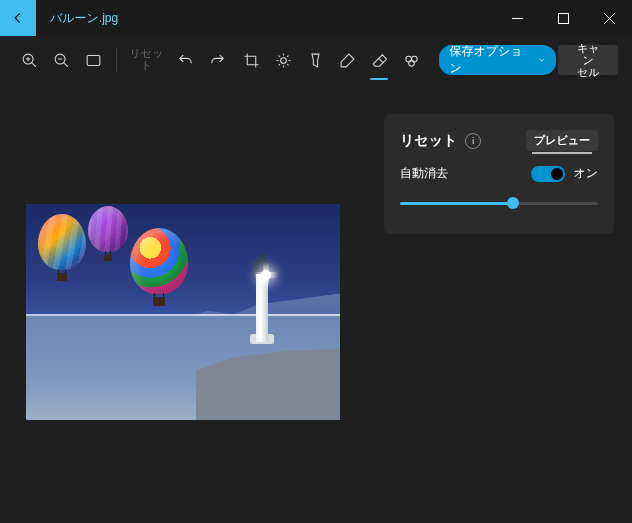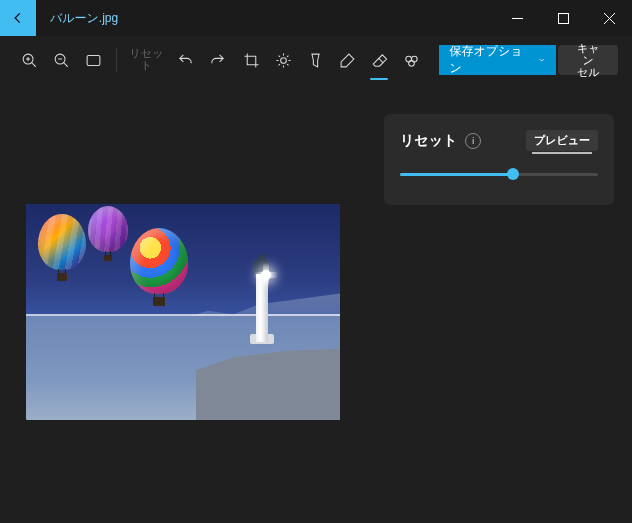--- a/index.html
+++ b/index.html
@@ -12,21 +12,21 @@
   .winbtn{width:46px;display:flex;align-items:center;justify-content:center;}
   .winbtn svg{stroke:#fff;}
   
   .toolbar{height:48px;display:flex;align-items:center;gap:2px;padding:0 14px;}
   .tbtn{width:32px;height:32px;display:flex;align-items:center;justify-content:center;border-radius:4px;}
   .tbtn svg{stroke:#d8d8d8;fill:none;stroke-width:1.5;}
   .sep{width:1px;height:24px;background:#3a3a3a;margin:0 6px;}
   .reset{width:46px;color:#6a6a6a;font-size:11px;text-align:center;line-height:1.05;}
   .active-tool{position:relative;}
   .active-tool::after{content:"";position:absolute;left:6px;right:6px;bottom:-4px;height:2px;background:#42bdf2;border-radius:1px;}
-  .save{height:30px;padding:0 10px;background:#0093d1;border-radius:0;display:flex;align-items:center;gap:8px;font-size:12px;}
+  .save{height:30px;padding:0 10px;background:#0093d1;border-radius:13px;display:flex;align-items:center;gap:8px;font-size:12px;}
   .save svg{stroke:#fff;}
   .cancel{height:30px;padding:0 14px;background:#363636;border-radius:4px;display:flex;align-items:center;font-size:11px;line-height:1.1;text-align:center;}
   .toolbar .grow{flex:1;}
   
   .main{position:absolute;top:84px;bottom:0;left:0;right:0;}
   .canvas{position:absolute;left:26px;top:120px;width:314px;height:216px;background:#5560a0;border-radius:2px;overflow:hidden;}
   
   .sky{position:absolute;inset:0;background:linear-gradient(#1c2a66 0%,#2c3d82 35%,#3a56a4 55%,#6f8bc0 75%,#9ab0cf 100%);}
   .sea{position:absolute;left:0;right:0;top:52%;bottom:0;background:linear-gradient(#6e88b6 0%,#7e97c0 60%,#9cafc8 100%);}
   .seahi{position:absolute;left:0;right:0;top:51%;height:2px;background:rgba(255,255,255,.7);}
@@ -218,19 +218,26 @@
         <div class="basket"></div>
       </div>
   </div>
 
   <div class="panel">
     <h3>
       <span>リセット</span>
       <span class="info">i</span>
       <span class="preview">プレビュー</span>
     </h3>
+    <div class="row">
+      <span>自動消去</span>
+      <span class="toggle">
+          <span class="knob"></span>
+        </span>
+      <span>オン</span>
+    </div>
     <div class="slider">
       <div class="track"></div>
         <div class="fill"></div>
         <div class="thumb"></div>
     </div>
   </div>
 </div>
 
 </body></html>

